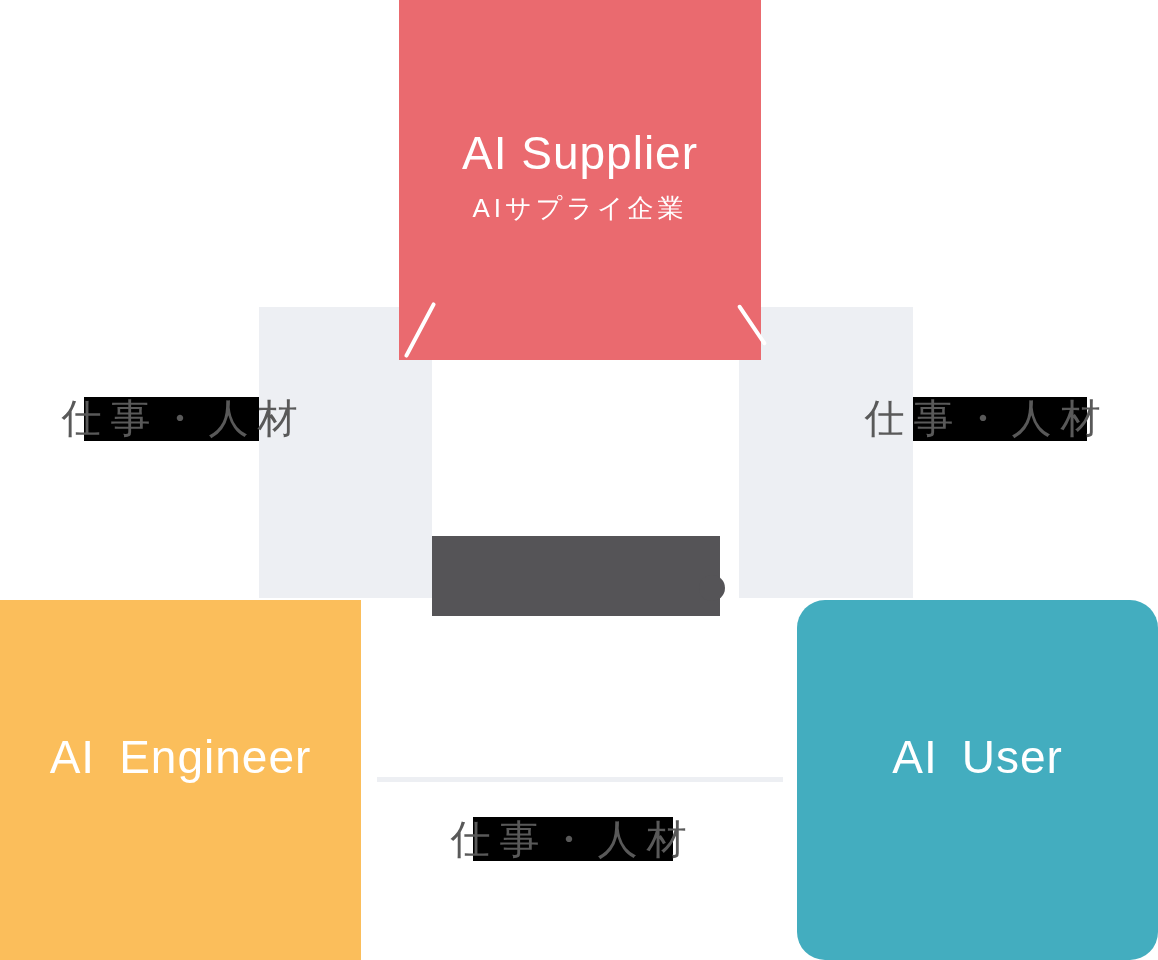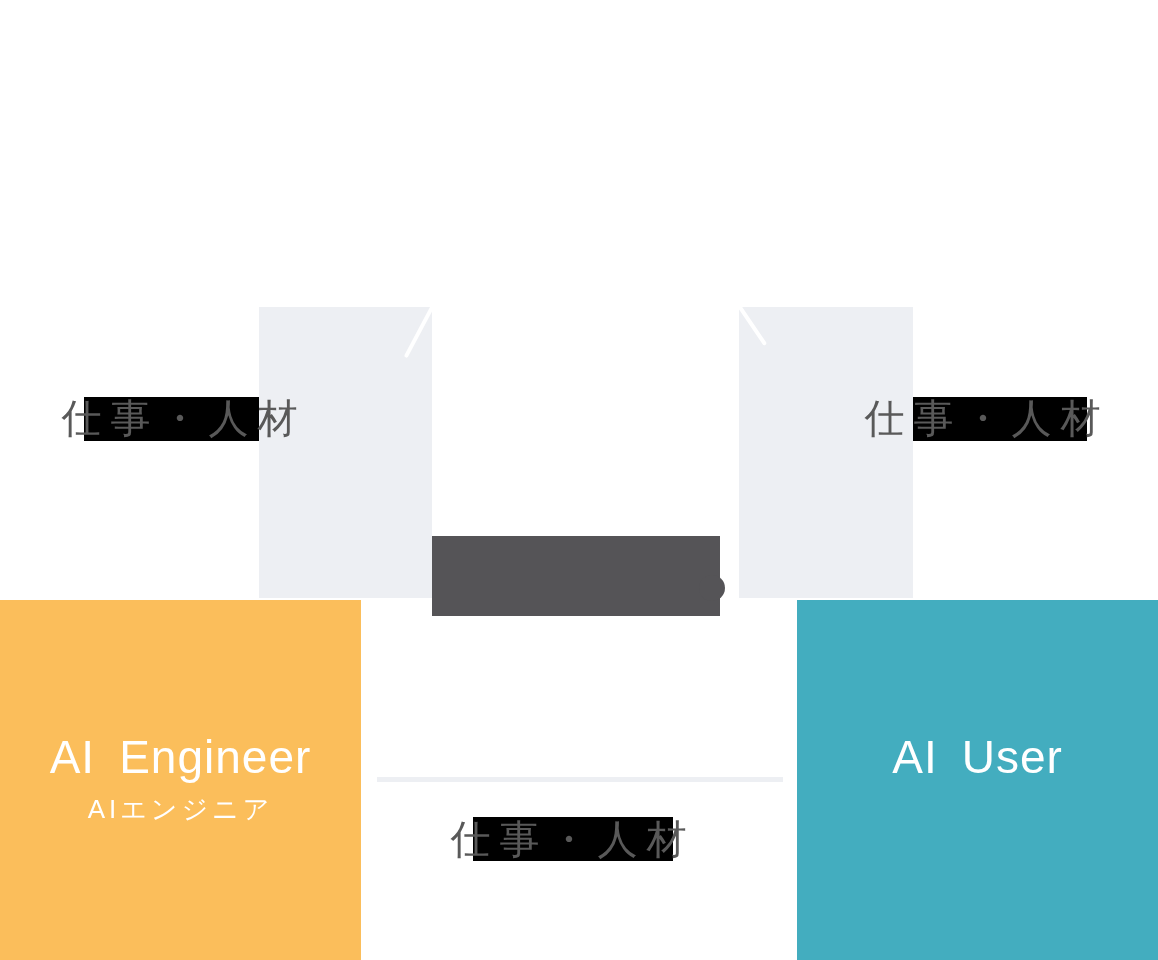--- a/index.html
+++ b/index.html
@@ -82,30 +82,33 @@
   <div class="hline" style="background-color: rgb(237, 239, 243);"></div>
 
   <div class="center-logo">
     <div class="logo-body" style="background-color: rgb(85, 84, 87);"></div>
     <div class="logo-dot" style="background-color: rgb(85, 84, 87);"></div>
   </div>
 
   <div class="band band-left" style="background-color: rgb(237, 239, 243);"></div>
   <div class="band band-right" style="background-color: rgb(237, 239, 243);"></div>
 
+  <div class="node node-supplier" style="background-color: rgb(234, 106, 111);">
+    <div class="title" style="color: rgb(255, 255, 255);">AI Supplier</div>
+    <div class="subtitle" style="color: rgb(255, 255, 255);">AIサプライ企業</div>
+  </div>
 
   <div class="slash slash-left" style="background-color: rgb(255, 255, 255);"></div>
   <div class="slash slash-right" style="background-color: rgb(255, 255, 255);"></div>
 
   <div class="node node-engineer" style="background-color: rgb(251, 190, 91);">
     <div class="title" style="color: rgb(255, 255, 255);">AI Engineer</div>
-    <div class="subtitle" style="color: rgb(255, 255, 255);">AIエンジニア</div>
   </div>
 
-  <div class="node node-user" style="background-color: rgb(67, 173, 191);">
+  <div class="node node-user" style="background-color: rgb(67, 173, 191); border-radius: 28px;">
     <div class="title" style="color: rgb(255, 255, 255);">AI User</div>
   </div>
 
   <div class="edge-label edge-label-left" style="color: rgb(89, 89, 89);">仕事・人材</div>
   <div class="edge-label edge-label-right" style="color: rgb(89, 89, 89);">仕事・人材</div>
   <div class="edge-label edge-label-bottom" style="color: rgb(89, 89, 89);">仕事・人材</div>
 
 </div>
 
 </body></html>

